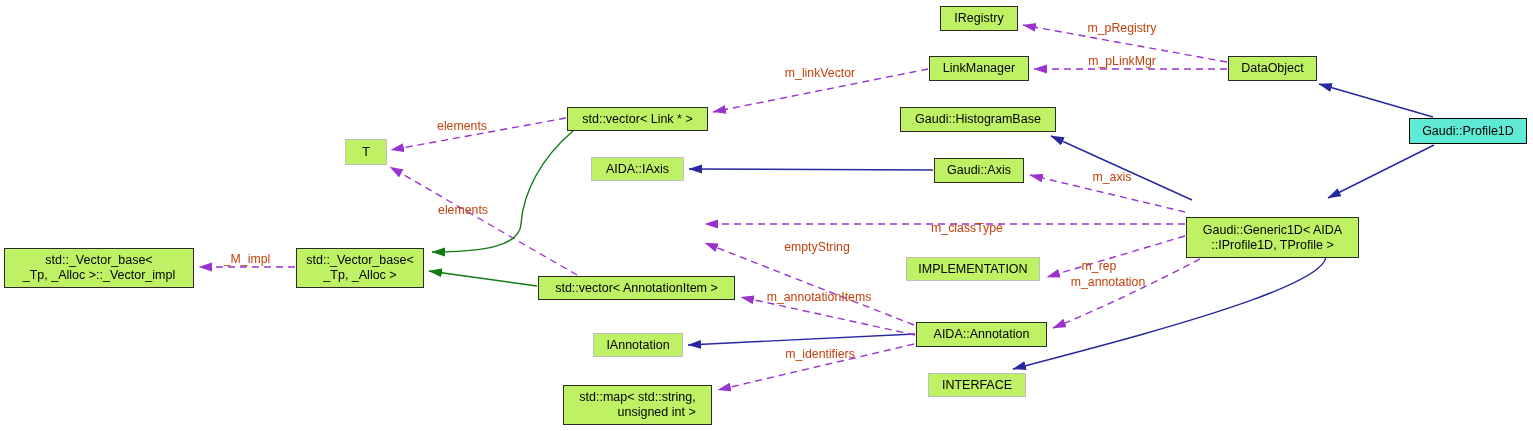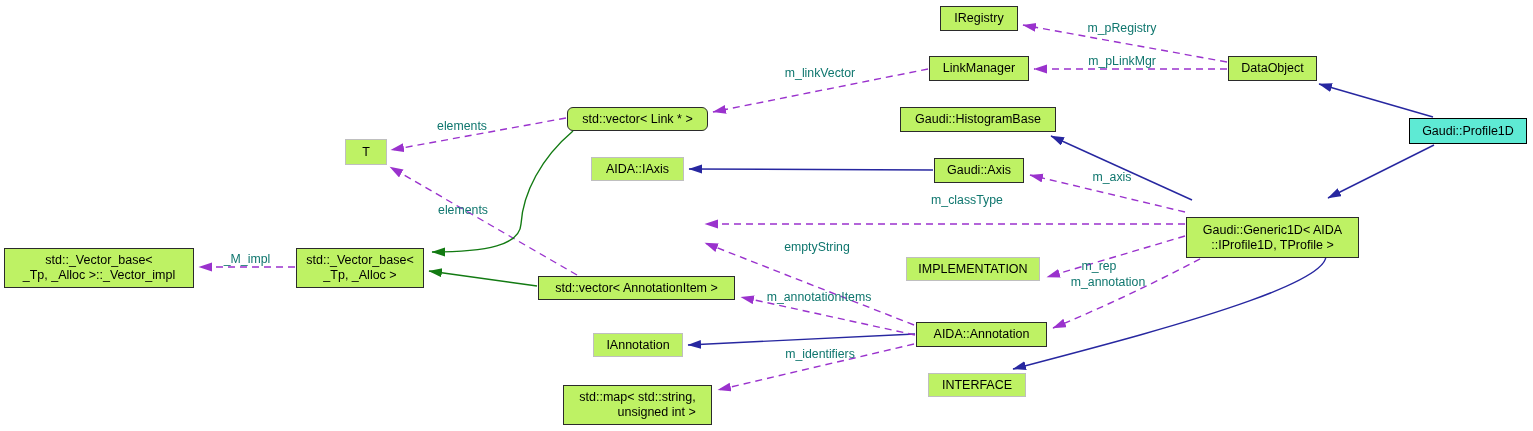--- a/index.html
+++ b/index.html
@@ -20,21 +20,21 @@
     font-size:12.5px;line-height:1.2;
     color:#000000;text-align:center;
     white-space:pre-line;
     z-index:2;
   }
   .node.placeholder{border:1px solid #bfbfbf;}
   .node.main{background:#5eead4;border:1px solid #000000;}
   .edge-label{
     position:absolute;
     transform:translate(-50%,-50%);
-    font-size:12.3px;color:#0f766e;
+    font-size:12.3px;color:#c2410c;
     white-space:nowrap;
     z-index:3;
   }
   .edge-path{fill:none;}
   .edge-usage{stroke-width:1.4;stroke-dasharray:7 5;}
   .edge-public{stroke-width:1.4;}
   .edge-private{stroke-width:1.4;}
 </style>
 </head>
 <body>
@@ -74,32 +74,32 @@
       <path d="M 915,335 L 741,297" class="edge-path edge-usage" stroke="#9a32cd" marker-end="url(#arrow-usage)"></path>
       <path d="M 914,344 L 718,390" class="edge-path edge-usage" stroke="#9a32cd" marker-end="url(#arrow-usage)"></path>
     </svg>
 <span class="edge-label" style="left: 1122px; top: 28px;">m_pRegistry</span>
     <span class="edge-label" style="left: 1122px; top: 61px;">m_pLinkMgr</span>
     <span class="edge-label" style="left: 820px; top: 73px;">m_linkVector</span>
     <span class="edge-label" style="left: 462px; top: 126px;">elements</span>
     <span class="edge-label" style="left: 463px; top: 210px;">elements</span>
     <span class="edge-label" style="left: 247px; top: 259px;">_M_impl</span>
     <span class="edge-label" style="left: 1103px; top: 177px; padding-left: 18px;">m_axis</span>
-    <span class="edge-label" style="left: 967px; top: 200px;">m_classType</span>
+    <span class="edge-label" style="left: 967px; top: 228px;">m_classType</span>
     <span class="edge-label" style="left: 1099px; top: 248px; margin-top: 18px;">m_rep</span>
     <span class="edge-label" style="left: 1108px; top: 282px;">m_annotation</span>
     <span class="edge-label" style="left: 817px; top: 247px;">emptyString</span>
     <span class="edge-label" style="left: 819px; top: 297px;">m_annotationItems</span>
     <span class="edge-label" style="left: 820px; top: 354px;">m_identifiers</span>
     <div class="node" style="left: 940px; top: 6px; width: 78px; height: 25px;">IRegistry</div>
     <div class="node" style="left: 929px; top: 56px; width: 100px; height: 25px;">LinkManager</div>
     <div class="node" style="left: 1228px; top: 56px; width: 89px; height: 25px;">DataObject</div>
     <div class="node" style="left: 900px; top: 107px; width: 156px; height: 25px;">Gaudi::HistogramBase</div>
     <div class="node main" style="left: 1409px; top: 118px; width: 118px; height: 26px;">Gaudi::Profile1D</div>
-    <div class="node" style="left: 567px; top: 107px; width: 141px; height: 24px; border-radius: 6px;">std::vector&lt; Link * &gt;</div>
+    <div class="node" style="left: 567px; top: 107px; width: 141px; height: 24px;">std::vector&lt; Link * &gt;</div>
     <div class="node placeholder" style="left: 345px; top: 139px; width: 42px; height: 26px;">T</div>
     <div class="node placeholder" style="left: 591px; top: 157px; width: 93px; height: 24px;">AIDA::IAxis</div>
     <div class="node" style="left: 934px; top: 158px; width: 90px; height: 25px;">Gaudi::Axis</div>
     <div class="node" style="left: 1186px; top: 201px; width: 173px; height: 41px; margin-top: 16px;">Gaudi::Generic1D&lt; AIDA
 ::IProfile1D, TProfile &gt;</div>
     <div class="node placeholder" style="left: 906px; top: 257px; width: 134px; height: 24px;">IMPLEMENTATION</div>
     <div class="node" style="left: 4px; top: 248px; width: 190px; height: 40px;">std::_Vector_base&lt;
 _Tp, _Alloc &gt;::_Vector_impl</div>
     <div class="node" style="left: 296px; top: 248px; width: 128px; height: 40px;">std::_Vector_base&lt;
 _Tp, _Alloc &gt;</div>

